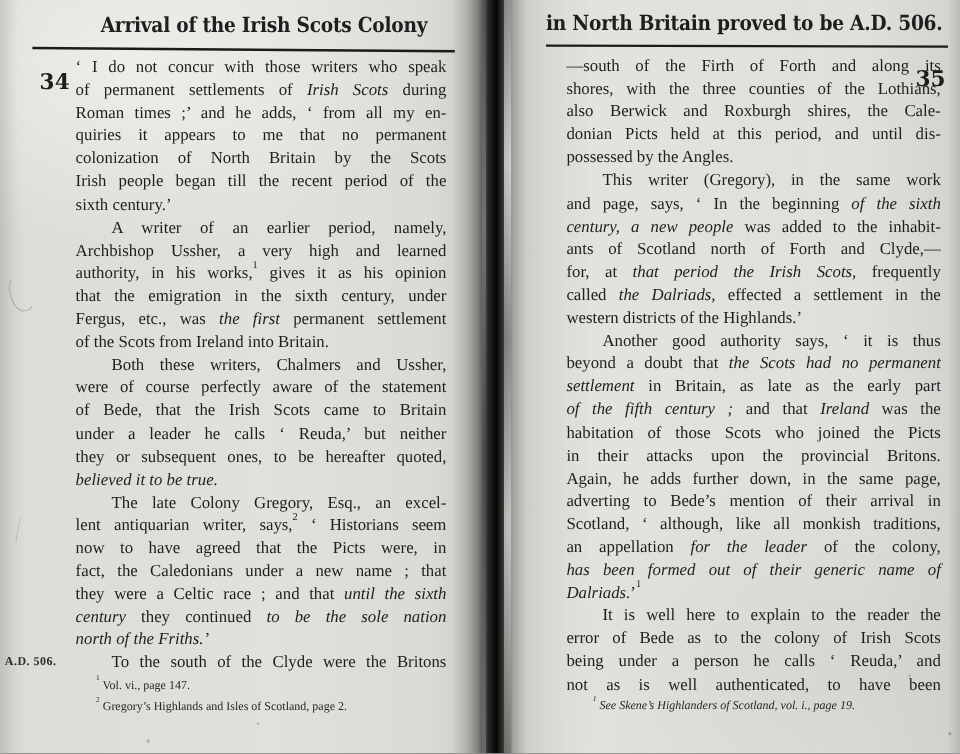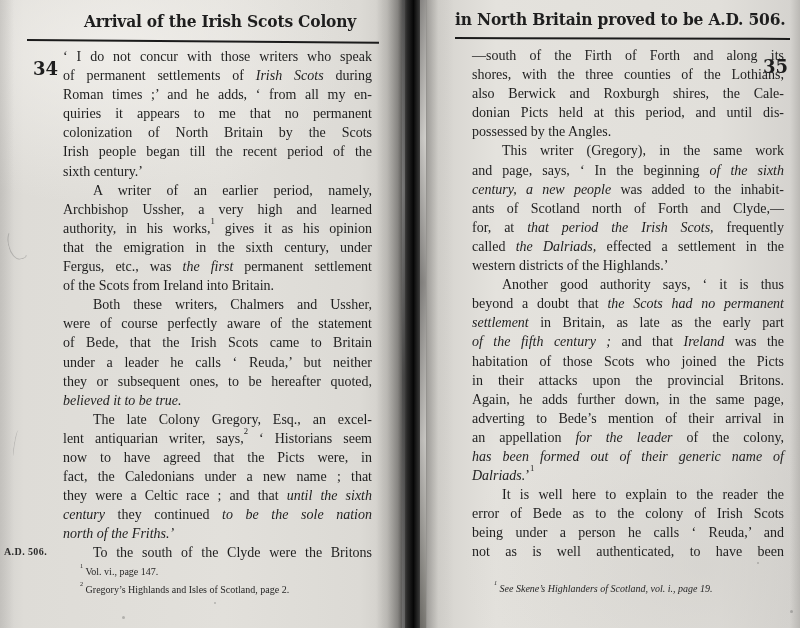--- a/index.html
+++ b/index.html
@@ -156,20 +156,21 @@
       <div class="line">called <i>the Dalriads,</i> effected a settlement in the</div>
       <div class="line end">western districts of the Highlands.’</div>
       <div class="line indent">Another good authority says, ‘ it is thus</div>
       <div class="line">beyond a doubt that <i>the Scots had no permanent</i></div>
       <div class="line"><i>settlement</i> in Britain, as late as the early part</div>
       <div class="line"><i>of the fifth century ;</i> and that <i>Ireland</i> was the</div>
       <div class="line">habitation of those Scots who joined the Picts</div>
       <div class="line">in their attacks upon the provincial Britons.</div>
       <div class="line">Again, he adds further down, in the same page,</div>
       <div class="line">adverting to Bede’s mention of their arrival in</div>
+      <div class="line">Scotland, ‘ although, like all monkish traditions,</div>
       <div class="line">an appellation <i>for the leader</i> of the colony,</div>
       <div class="line"><i>has been formed out of their generic name of</i></div>
       <div class="line end"><i>Dalriads.</i>’<sup>1</sup></div>
       <div class="line indent">It is well here to explain to the reader the</div>
       <div class="line">error of Bede as to the colony of Irish Scots</div>
       <div class="line">being under a person he calls ‘ Reuda,’ and</div>
       <div class="line">not as is well authenticated, to have been</div>
     </div>
   <div class="footnotes footnotes-right">
       <div class="line end"><sup>1</sup> See Skene’s Highlanders of Scotland, vol. i., page 19.</div>

